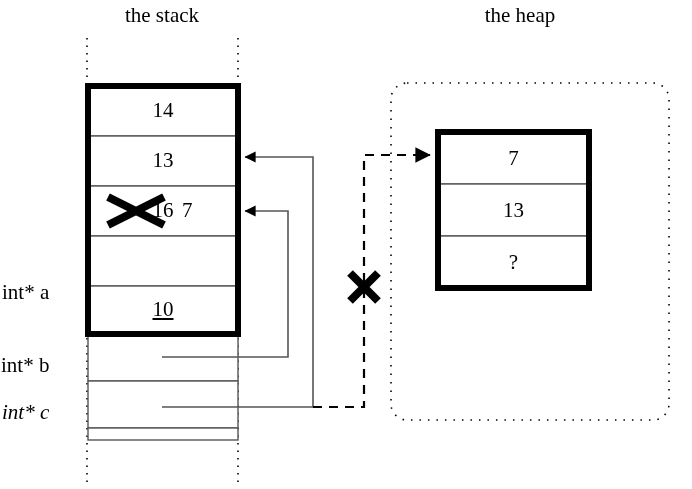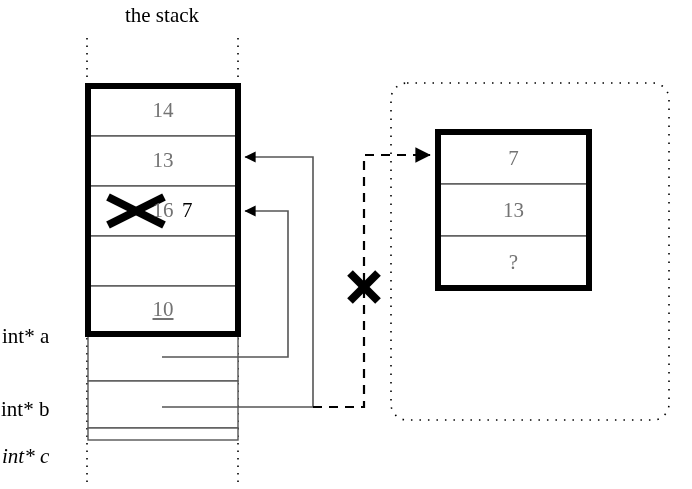--- a/index.html
+++ b/index.html
@@ -29,33 +29,32 @@
     white-space: nowrap;
     text-align: center;
     line-height: 1;
   }
   #stack-title { left: 82px; top: 5px; width: 160px; }
   #heap-title  { left: 440px; top: 5px; width: 160px; }
 
   .cell-value {
     position: absolute;
     font-size: 21px;
-    color: #737373;
+    color: #000000;
     text-align: center;
     line-height: 1;
     white-space: nowrap;
   }
   .var-label {
     position: absolute;
     font-size: 21px;
     color: #000000;
     white-space: nowrap;
     line-height: 1;
     text-align: center;
-    margin-top: 44px;
   }
   .overwrite-value {
     position: absolute;
     font-size: 21px;
     color: #000000;
     line-height: 1;
     white-space: nowrap;
   }
 </style>
 </head>
@@ -105,20 +104,21 @@
       <line x1="378" y1="273" x2="350" y2="301" stroke="#000000" stroke-width="8" stroke-linecap="butt"></line>
     </g>
 
     <g>
       <line x1="108" y1="197" x2="164" y2="225" stroke="#000000" stroke-width="8" stroke-linecap="butt"></line>
       <line x1="164" y1="197" x2="108" y2="225" stroke="#000000" stroke-width="8" stroke-linecap="butt"></line>
     </g>
   </svg>
 
   <div class="region-title" id="stack-title">the stack</div>
+  <div class="region-title" id="heap-title">the heap</div>
 
   <div class="cell-value" style="left:88px; top:100px; width:150px;">14</div>
   <div class="cell-value" style="left:88px; top:150px; width:150px;">13</div>
   <div class="cell-value" style="left:88px; top:200px; width:150px;">16</div>
   <div class="overwrite-value" style="left:182px; top:200px;">7</div>
   <div class="cell-value" style="left:88px; top:299px; width:150px;text-decoration:underline;">10</div>
 
   <div class="cell-value" style="left:438px; top:148px; width:151px;">7</div>
   <div class="cell-value" style="left:438px; top:200px; width:151px;">13</div>
   <div class="cell-value" style="left:438px; top:252px; width:151px;">?</div>

